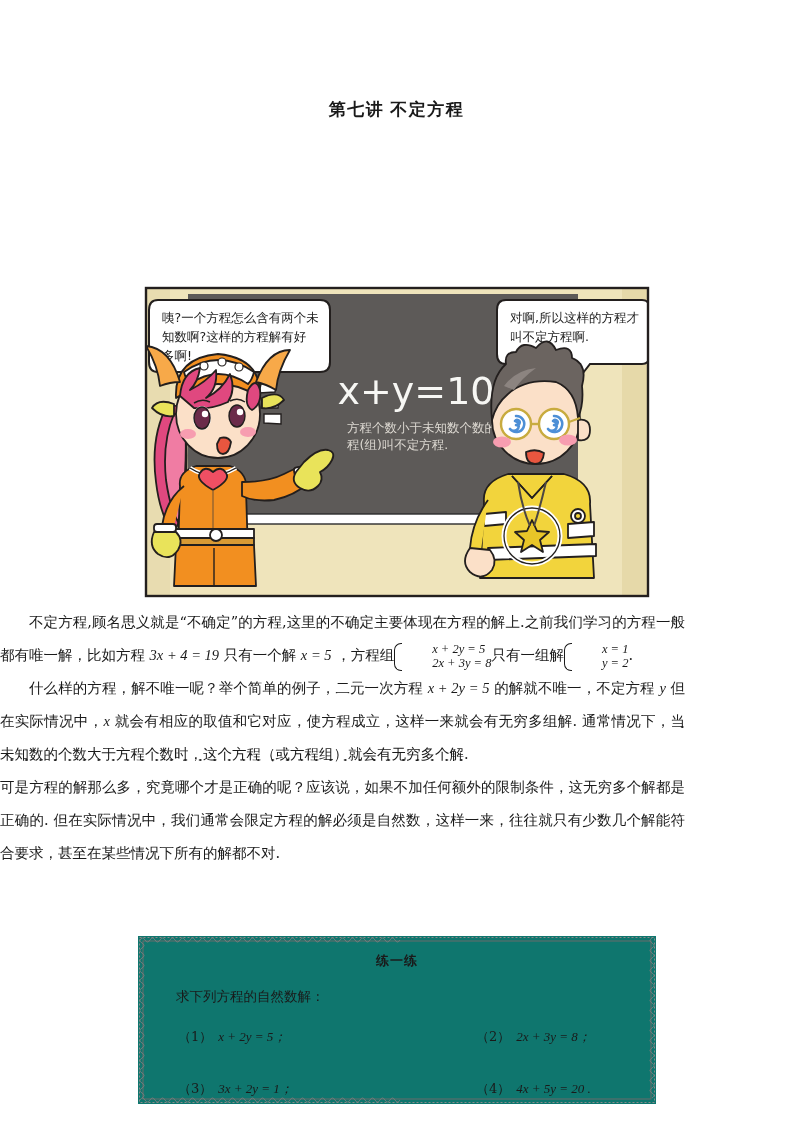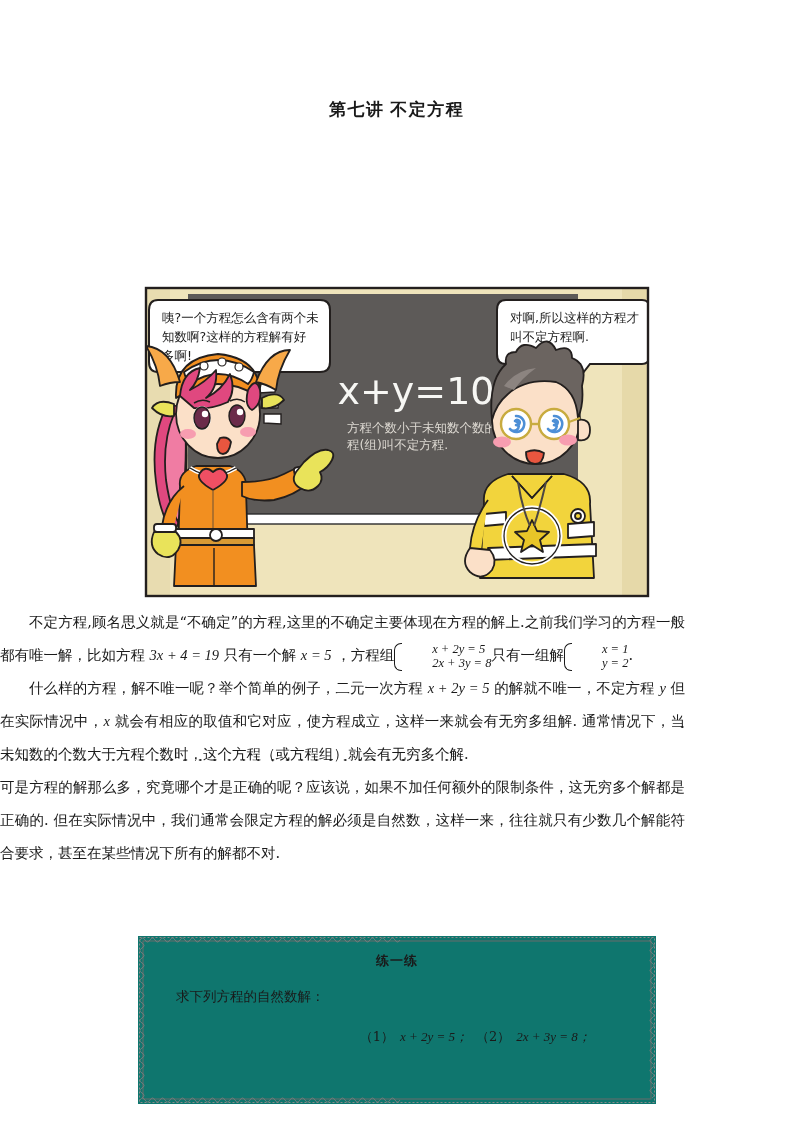--- a/index.html
+++ b/index.html
@@ -13,21 +13,21 @@
   }
   .page { width:793px; height:1122px; position:relative; }
 
   
   .title {
     text-align:center;
     font-size:17px;
     font-weight:bold;
     letter-spacing:1.5px;
     margin-top:98px;
-    font-family:Liberation Serif, serif;
+    font-family:Liberation Sans, sans-serif;
   }
 
   
   .comic-wrap {
     position:absolute;
     left:144px; top:188px;
     width:506px; height:312px;
   }
   .comic-svg { display:block; width:506px; height:312px; }
 
@@ -97,21 +97,21 @@
     font-family:"DejaVu Serif", serif;
     letter-spacing:1px;
     margin-bottom:18px;
   }
   .ex-prompt {
     font-size:13.5px;
     font-family:"DejaVu Serif", serif;
     margin:0 0 22px 14px;
   }
   .ex-row { display:flex; margin:0 0 34px 0; font-size:13px; }
-  .ex-item { font-family:"Liberation Serif", serif;text-align:right; }
+  .ex-item { font-family:"Liberation Serif", serif; }
   .ex-item .num { font-family:"DejaVu Serif", serif; }
   .ex-item .eq { font-style:italic; padding-left:6px; }
   .ex-col-a { width:290px; padding-left:16px; }
   .ex-col-b { padding-left:8px; }
 </style>
 </head>
 <body>
 
 <div class="page">
 
@@ -295,16 +295,20 @@
 
     <div class="ex-inner">
       <div class="ex-title">练一练</div>
       <div class="ex-prompt">求下列方程的自然数解：</div>
 
       <div class="ex-row">
         <div class="ex-item ex-col-a"><span class="num">（1）</span><span class="eq">x + 2y = 5；</span></div>
         <div class="ex-item ex-col-b"><span class="num">（2）</span><span class="eq">2x + 3y = 8；</span></div>
       </div>
 
+      <div class="ex-row">
+        <div class="ex-item ex-col-a"><span class="num">（3）</span><span class="eq">3x + 2y = 1；</span></div>
+        <div class="ex-item ex-col-b"><span class="num">（4）</span><span class="eq">4x + 5y = 20 .</span></div>
+      </div>
     </div>
   </div>
 
 </div>
 
 </body></html>

